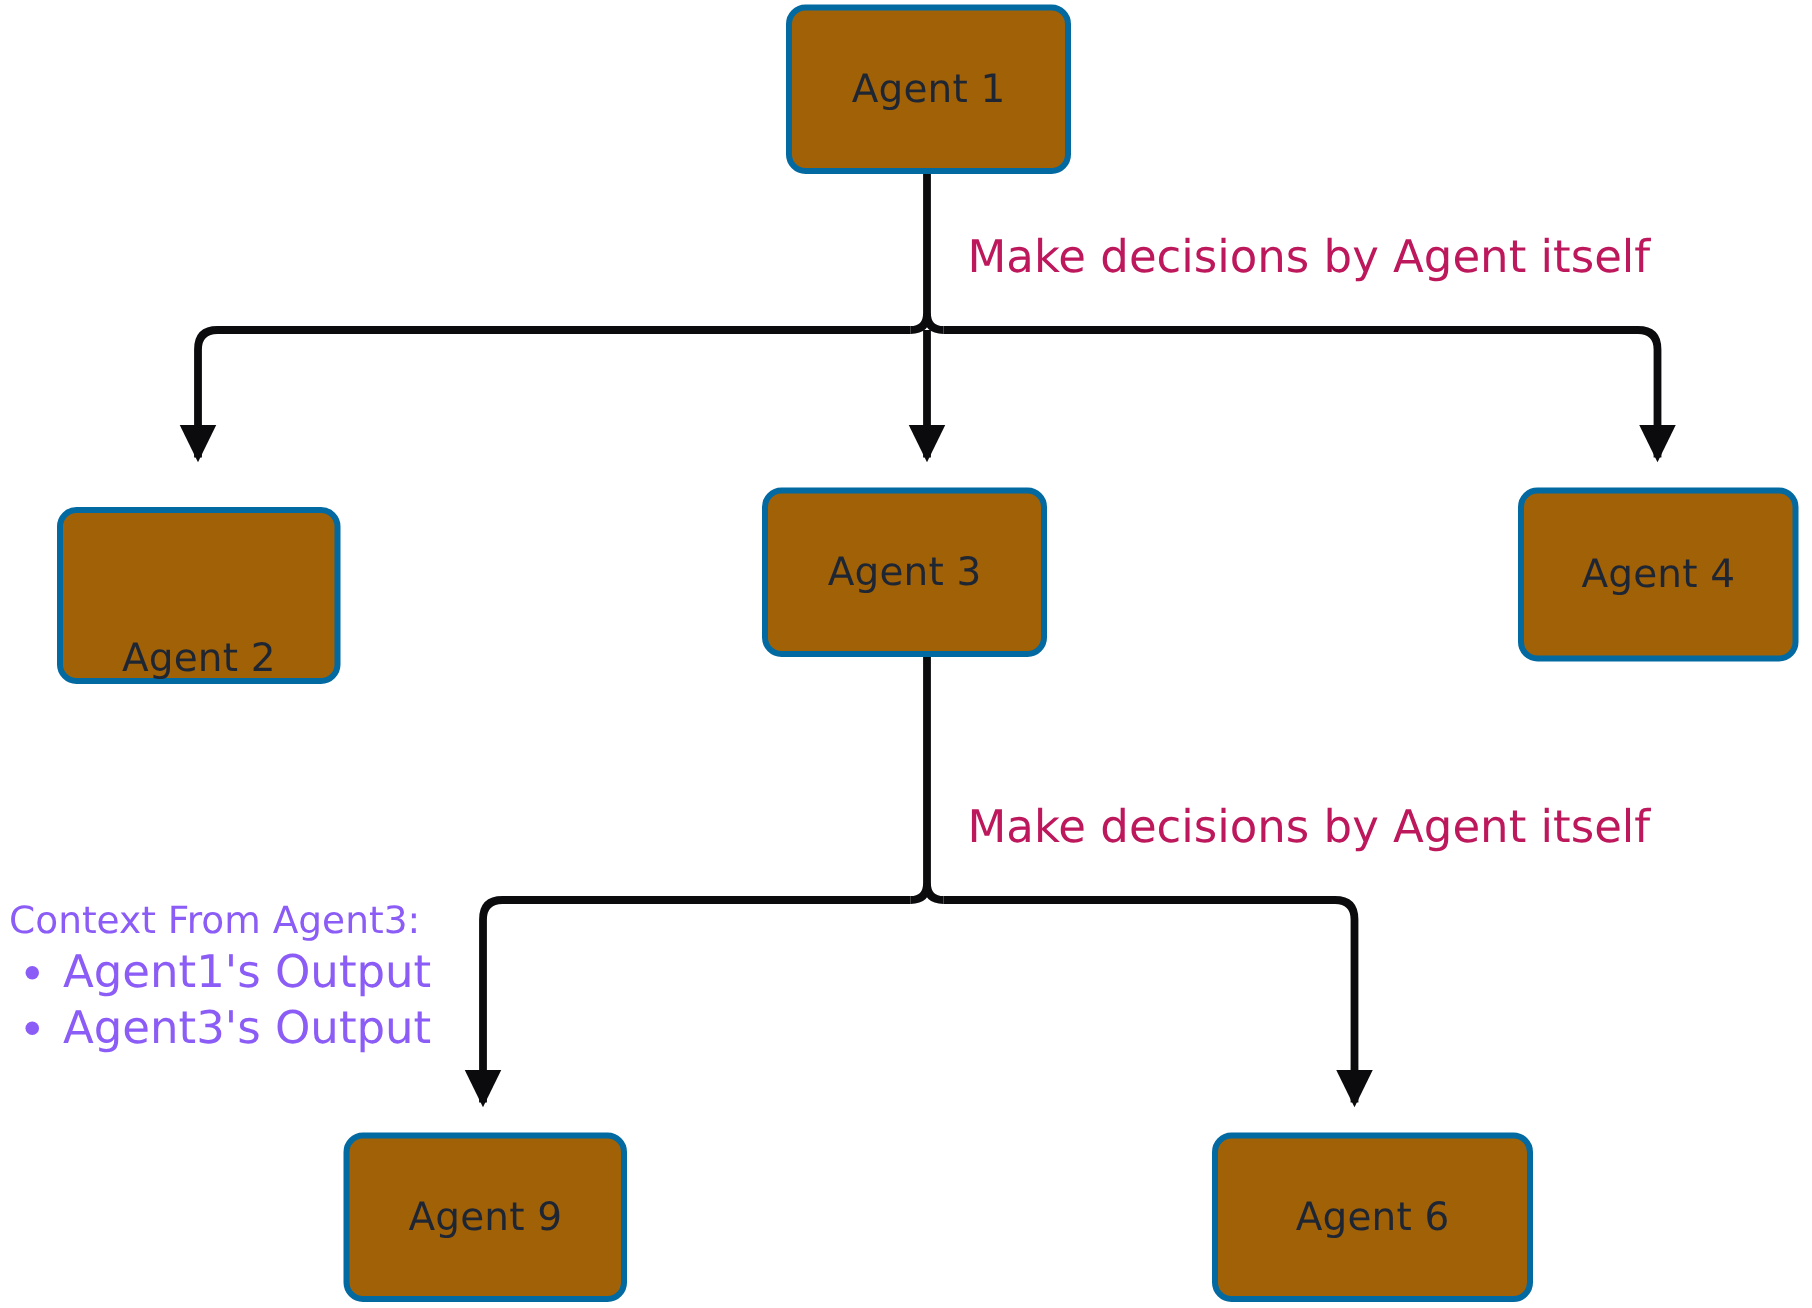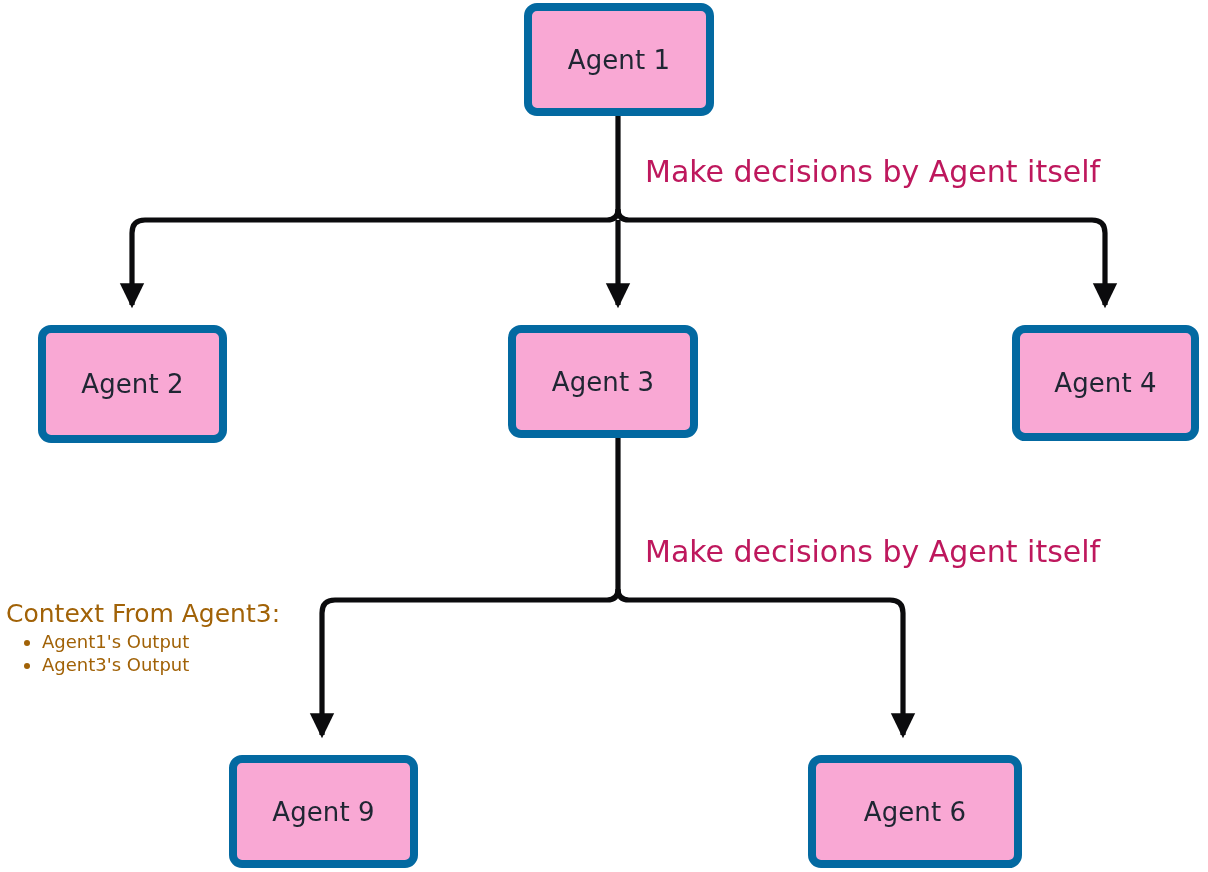--- a/index.html
+++ b/index.html
@@ -21,22 +21,22 @@
   #wires {
     position: absolute;
     left: 0;
     top: 0;
     width: 1208px;
     height: 872px;
   }
   .node {
     position: absolute;
     box-sizing: border-box;
-    background: #f9a8d4;
-    border: 8px solid #0369a1;
+    background: #a16207;
+    border: 4px solid #0369a1;
     border-radius: 13px;
     display: flex;
     align-items: center;
     justify-content: center;
   }
   .node-label {
     font-size: 26px;
     color: #1f2633;
     letter-spacing: 0.1px;
     line-height: 1;
@@ -44,34 +44,34 @@
   }
   .edge-label {
     position: absolute;
     font-size: 30px;
     color: #be185d;
     line-height: 1.1;
     white-space: nowrap;
   }
   .context-note {
     position: absolute;
-    color: #a16207;
+    color: #8b5cf6;
     line-height: 1.12;
   }
   .context-title {
     font-size: 25px;
     white-space: nowrap;
   }
   .context-list {
     margin: 4px 0 0 0;
     padding: 0 0 0 36px;
     list-style: disc;
   }
   .context-list li {
-    font-size: 18px;
+    font-size: 30px;
     white-space: nowrap;
     margin-top: 3px;
   }
 </style>
 </head>
 <body>
 
 <div id="diagram-root">
 
   <svg id="wires" viewBox="0 0 1208 872" width="1208" height="872" aria-hidden="true">
@@ -98,21 +98,21 @@
       <path marker-end="url(#arrow)" d="M 607 600 L 335 600 Q 322 600 322 613 L 322 735"></path>
 
       <path marker-end="url(#arrow)" d="M 629 600 L 890 600 Q 903 600 903 613 L 903 735"></path>
     </g>
   </svg>
 
   <div class="node" style="left:524px; top:3px; width:190px; height:113px;">
     <span class="node-label">Agent 1</span>
   </div>
 
-  <div class="node" style="left:38px; top:325px; width:189px; height:118px;">
+  <div class="node" style="left:38px; top:338px; width:189px; height:118px;align-items:flex-end;">
     <span class="node-label">Agent 2</span>
   </div>
 
   <div class="node" style="left:508px; top:325px; width:190px; height:113px;">
     <span class="node-label">Agent 3</span>
   </div>
 
   <div class="node" style="left:1012px; top:325px; width:187px; height:116px;">
     <span class="node-label">Agent 4</span>
   </div>

